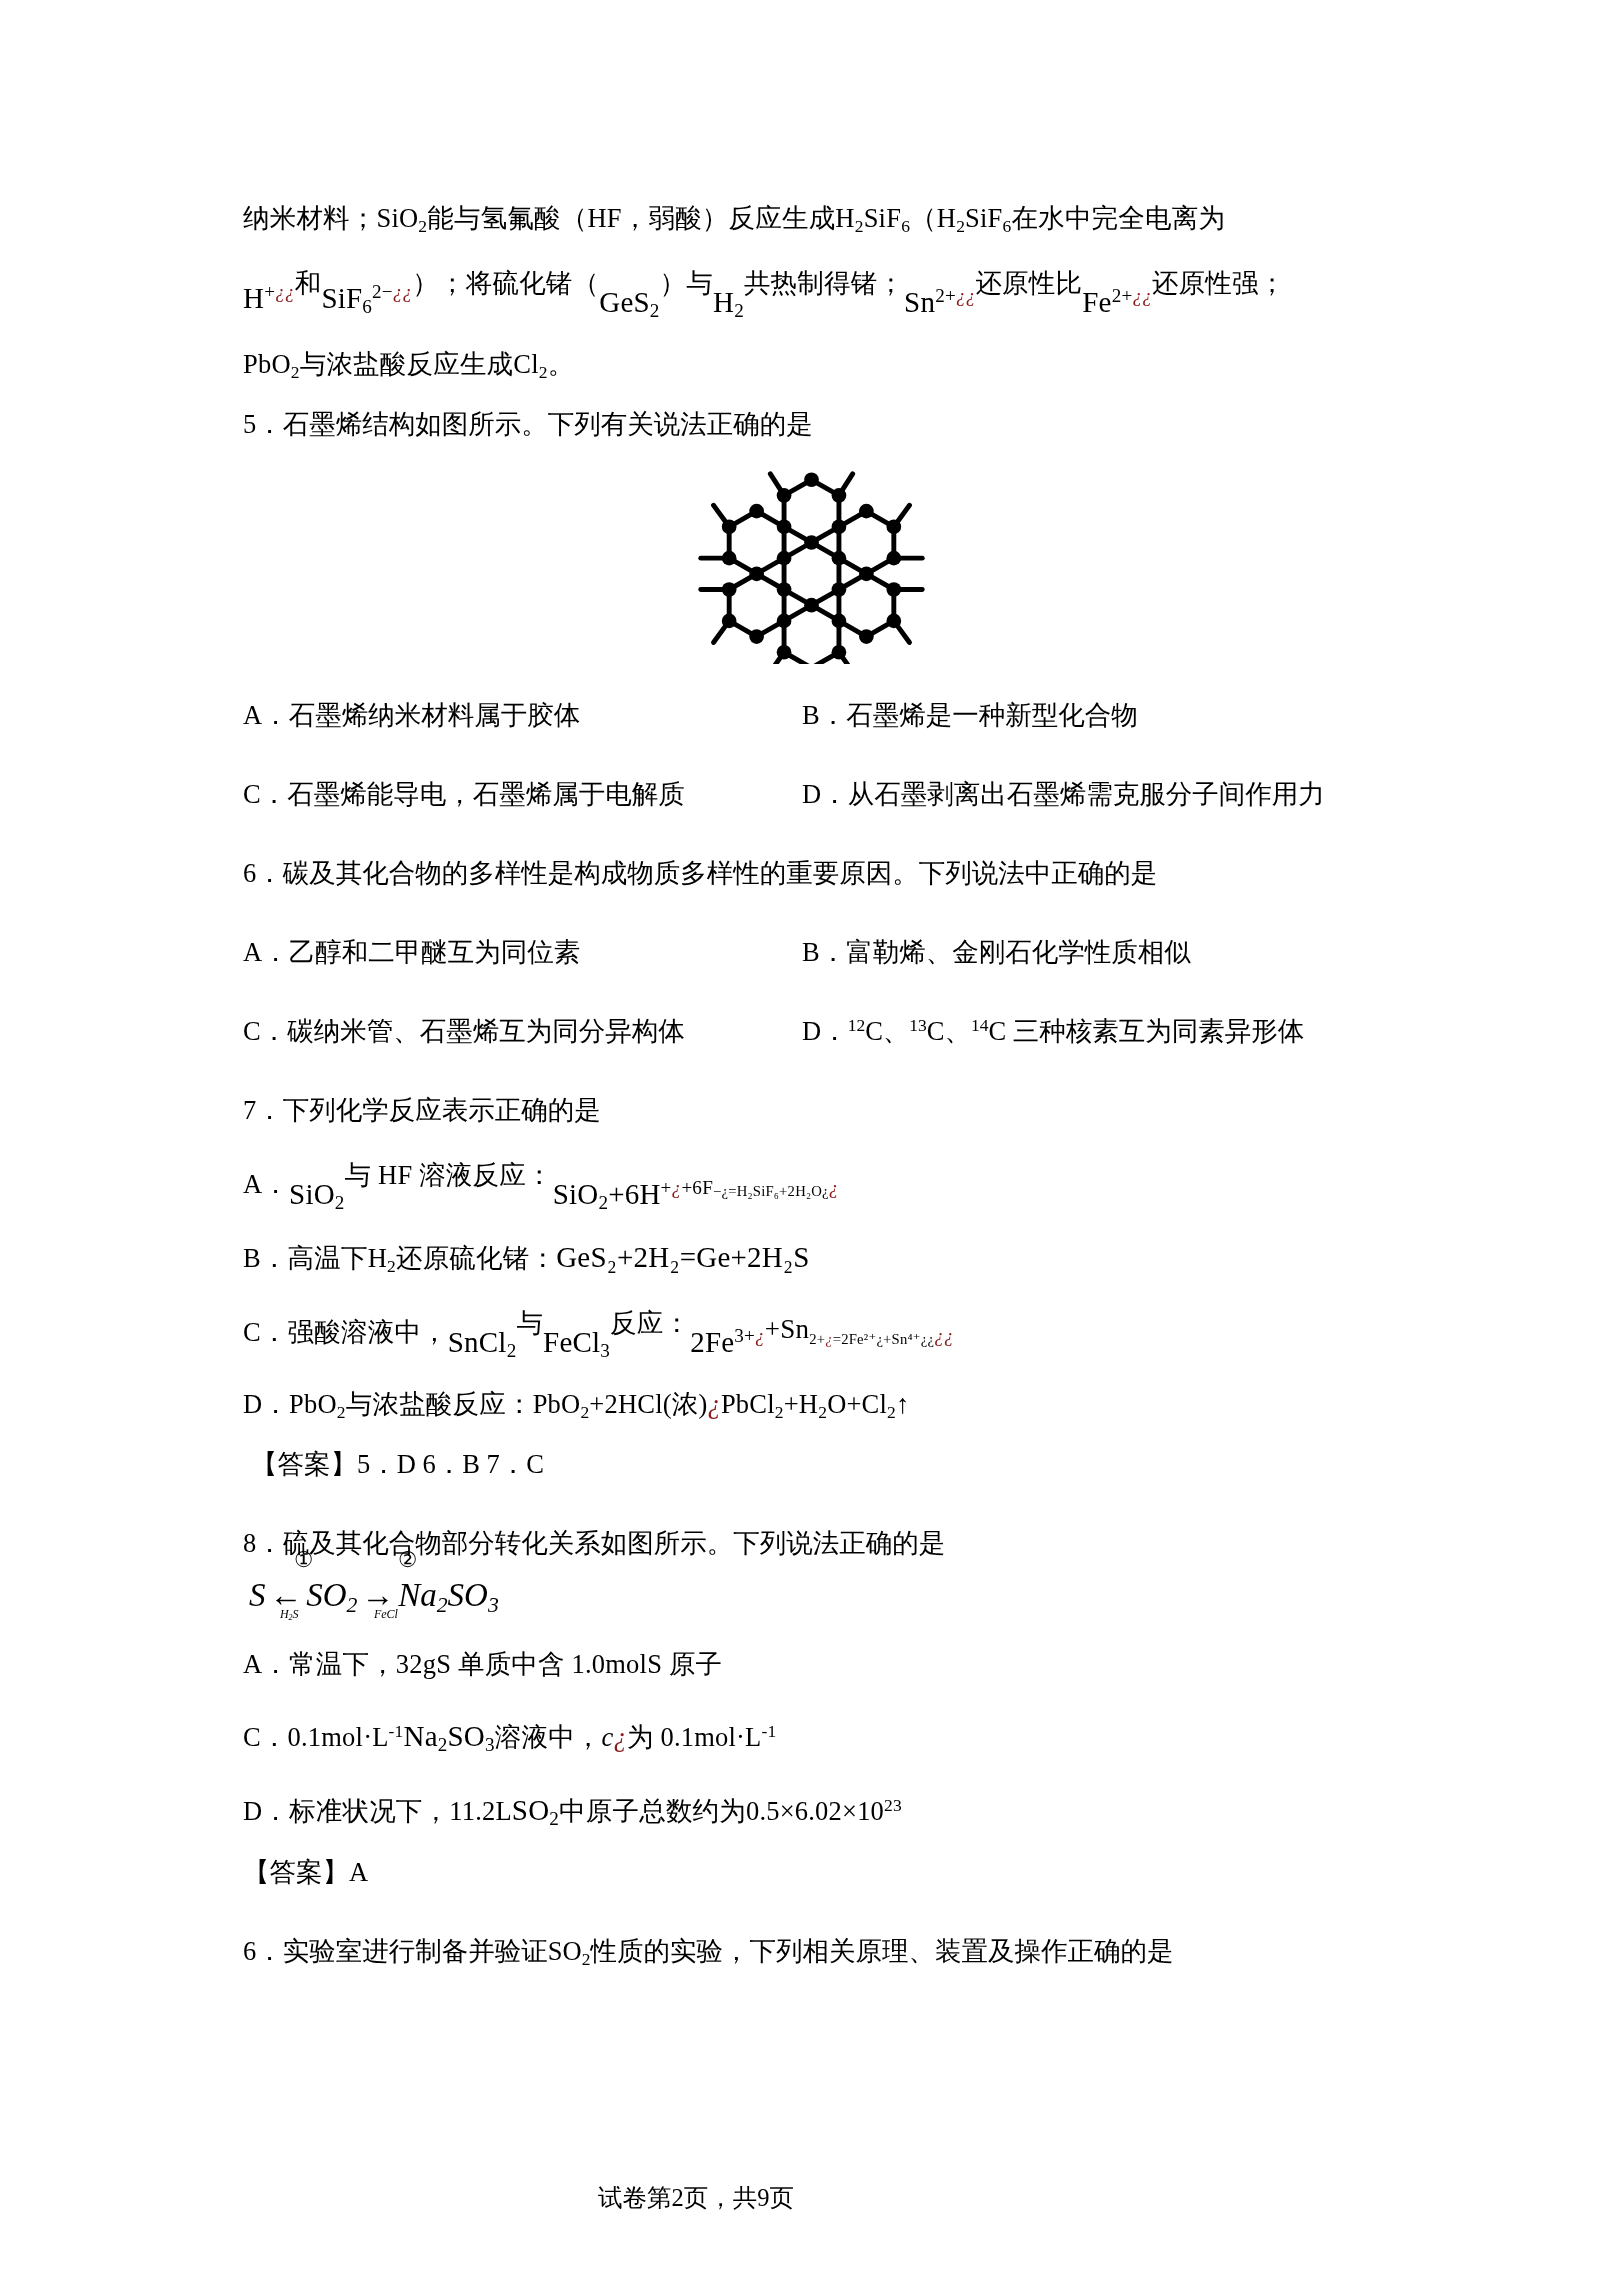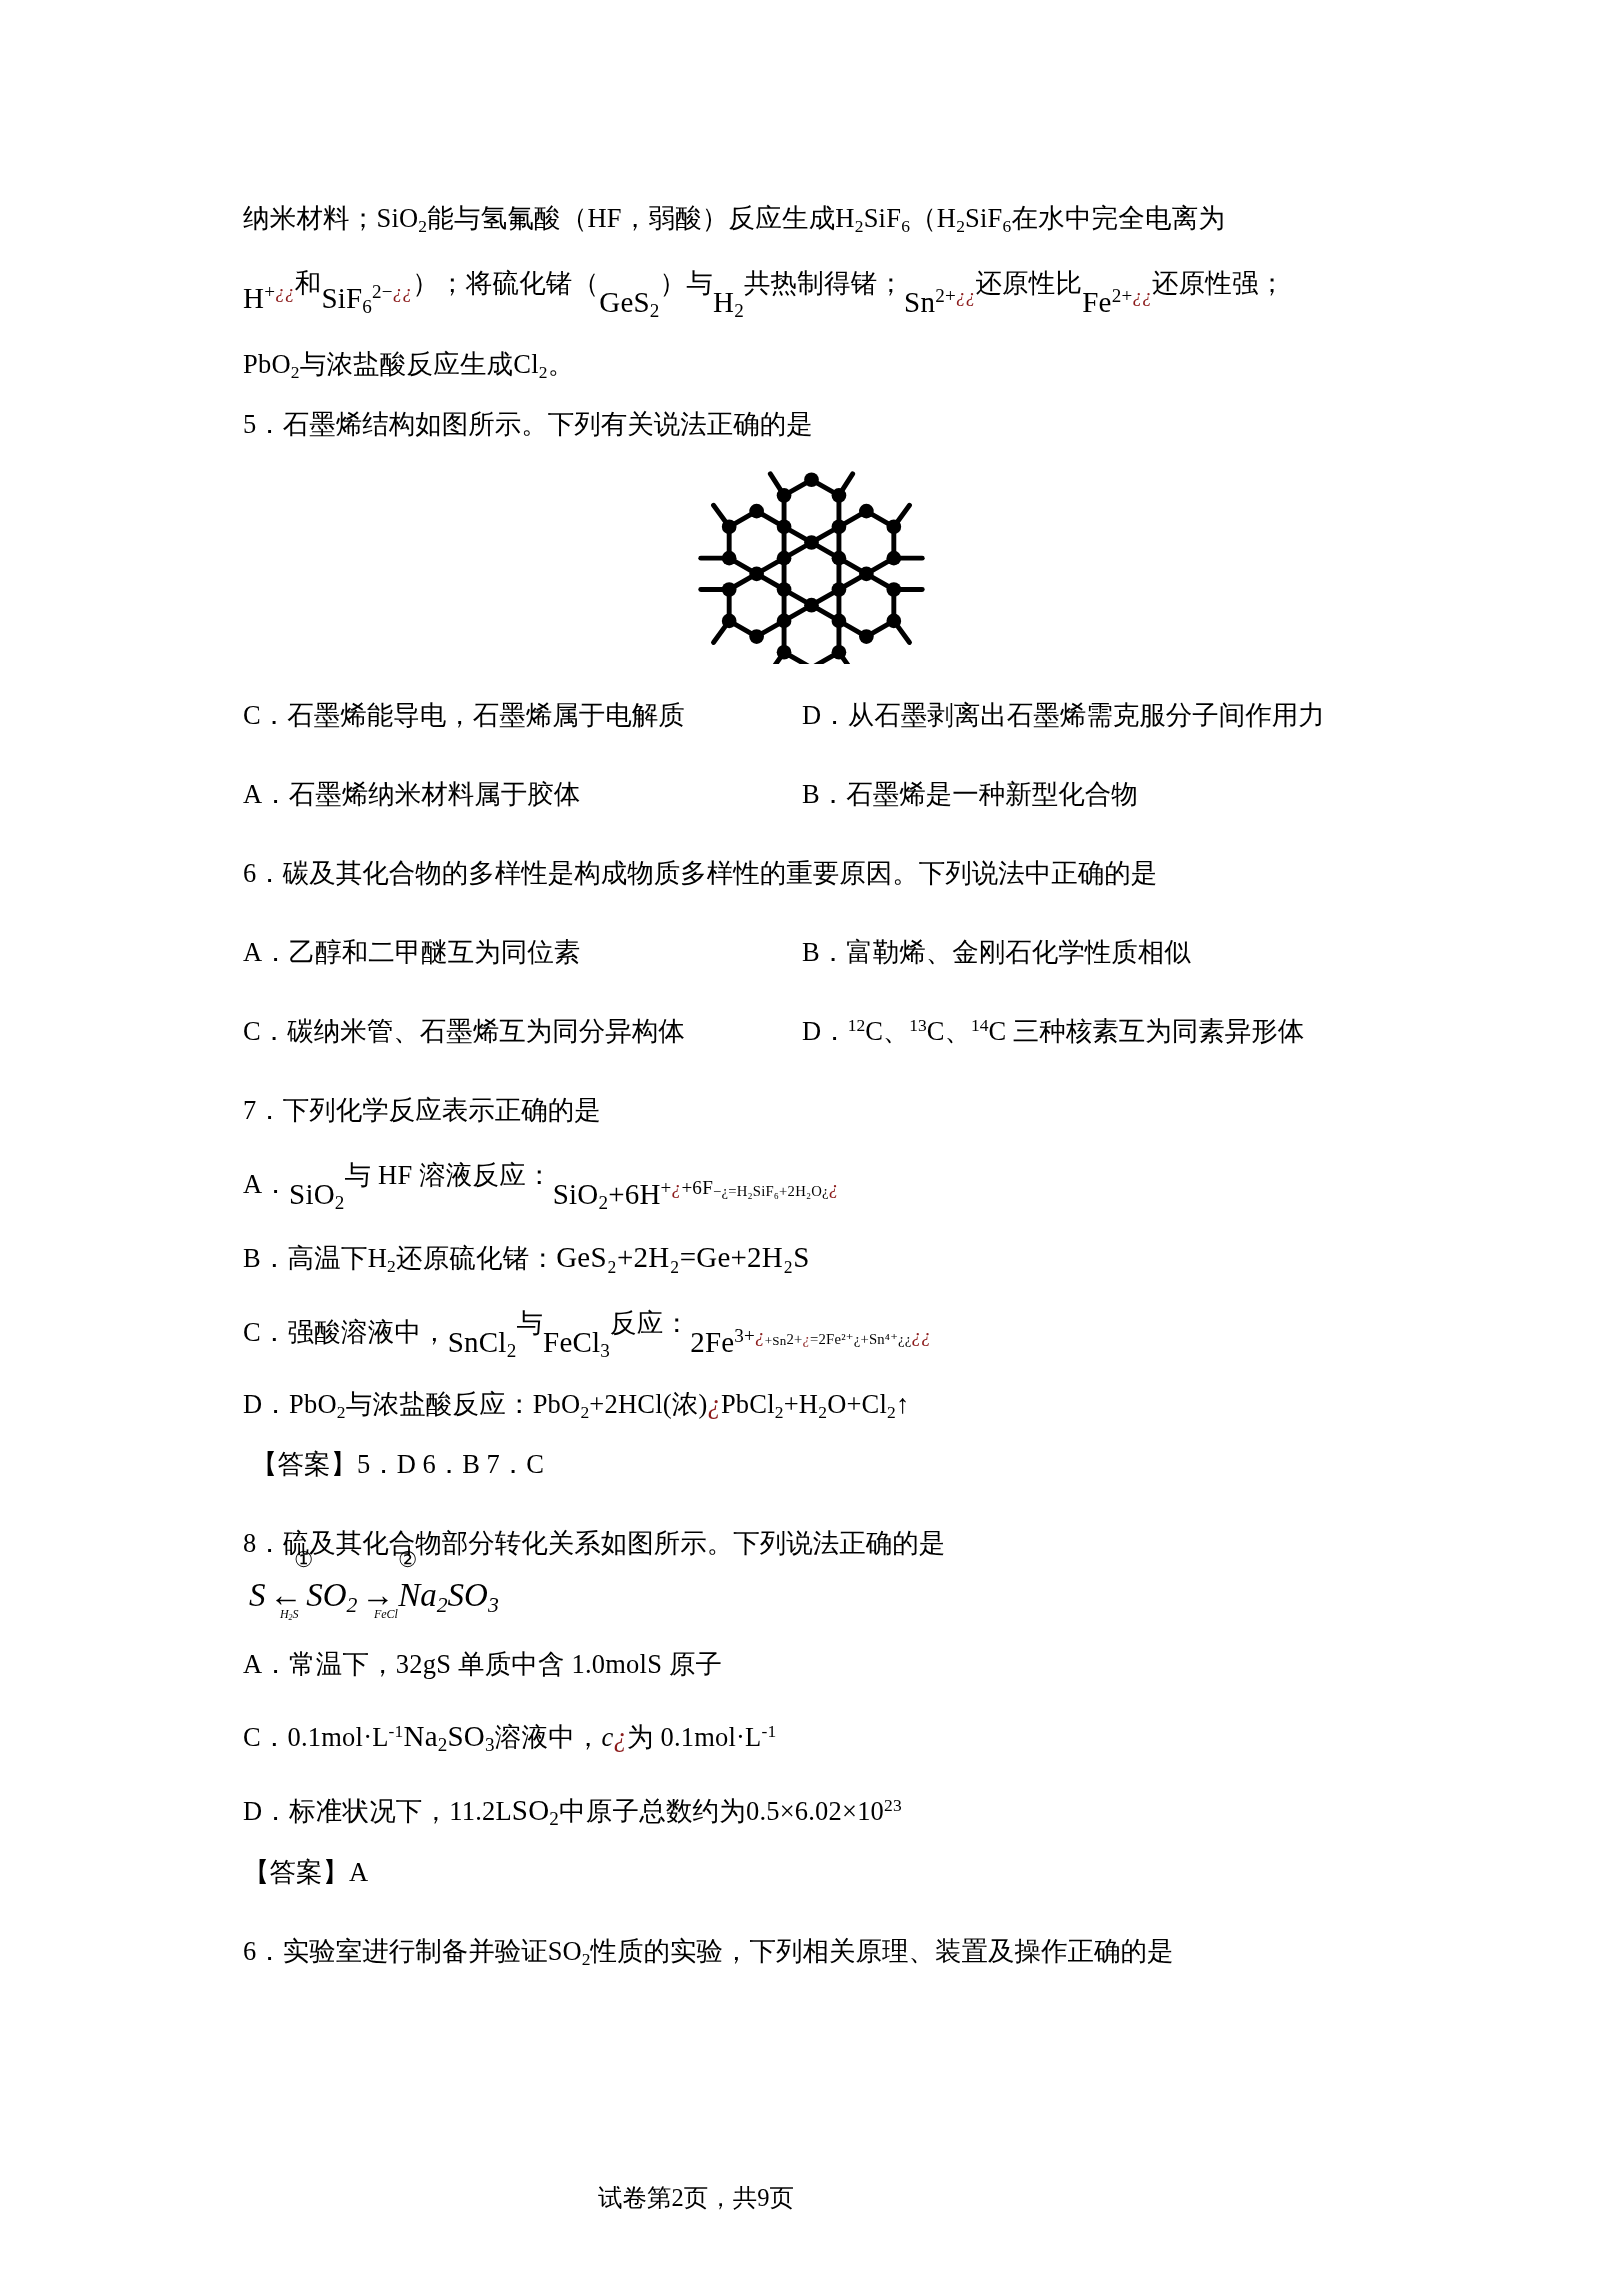--- a/index.html
+++ b/index.html
@@ -47,21 +47,21 @@
   .qline {
     font-size: 26.5px;
     white-space: nowrap;
   }
 
   
   sub { font-size: 0.66em; vertical-align: -0.28em; line-height: 0; }
   sup { font-size: 0.66em; vertical-align: 0.52em; line-height: 0; }
   .err { color: #8b1a1a; font-style: italic; font-family: "Liberation Serif", serif; }
   .mathbig { font-size: 29px; }
-  .sm { font-size: 13px; }
+  .sm { font-size: 27px; }
   .xs { font-size: 14.7px; }
 
   
   .mathrun {
     display: inline-block;
     vertical-align: baseline;
     position: relative;
     top: 7.8px;
     font-size: 29px;
   }
@@ -202,26 +202,26 @@
             <circle cx="163" cy="156" r="7.5"></circle>
           <circle cx="79" cy="172" r="7.5"></circle>
             <circle cx="191" cy="172" r="7.5"></circle>
           <circle cx="107" cy="188" r="7.5"></circle>
             <circle cx="163" cy="188" r="7.5"></circle>
         </g>
       </svg>
     </div>
 
     <div class="optrow">
+      <span class="col-a">A．石墨烯纳米材料属于胶体</span>
+      <span class="col-b">B．石墨烯是一种新型化合物</span>
+    </div>
+    <div class="optrow">
       <span class="col-a">C．石墨烯能导电，石墨烯属于电解质</span>
       <span class="col-b">D．从石墨剥离出石墨烯需克服分子间作用力</span>
-    </div>
-    <div class="optrow">
-      <span class="col-a">A．石墨烯纳米材料属于胶体</span>
-      <span class="col-b">B．石墨烯是一种新型化合物</span>
     </div>
 
     <div class="qline" style="margin-bottom:43px;">6．碳及其化合物的多样性是构成物质多样性的重要原因。下列说法中正确的是</div>
 
     <div class="optrow">
       <span class="col-a">A．乙醇和二甲醚互为同位素</span>
       <span class="col-b">B．富勒烯、金刚石化学性质相似</span>
     </div>
     <div class="optrow">
       <span class="col-a">C．碳纳米管、石墨烯互为同分异构体</span>

